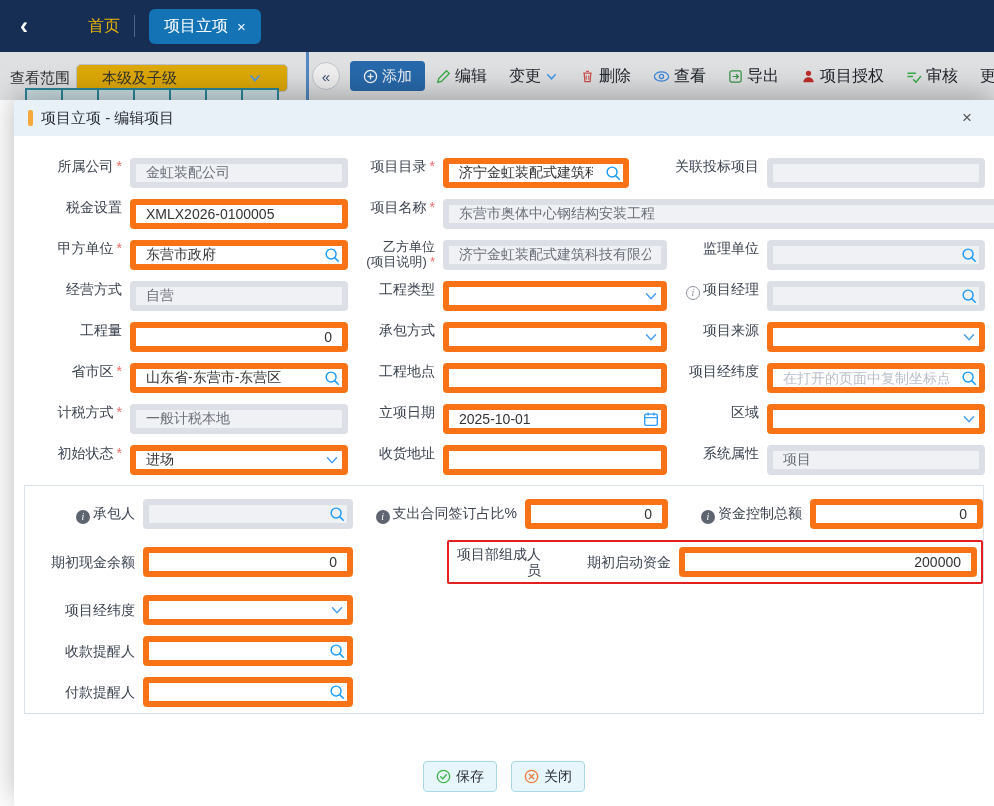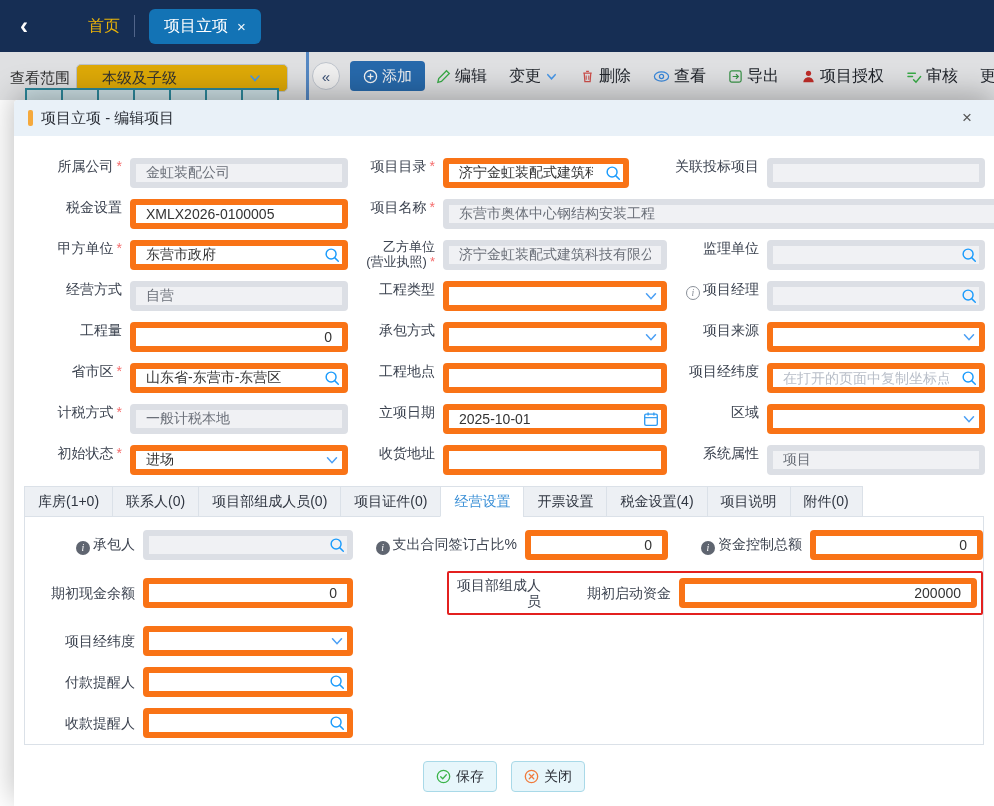--- a/index.html
+++ b/index.html
@@ -203,21 +203,21 @@
 
     <div class="frow">
       <span class="lbl lw112"><span>甲方单位</span><span class="req">*</span></span>
       <span class="fld w218">
         <input class="ipt hasicon" value="东营市政府" style="">
         <svg class="fic" viewBox="0 0 20 20">
             <circle cx="9" cy="9" r="5.5" fill="none" stroke="#1a9bfc" stroke-width="1.6"></circle>
             <line x1="13.2" y1="13.2" x2="17" y2="17" stroke="#1a9bfc" stroke-width="1.6" stroke-linecap="round"></line>
           </svg>
       </span>
-      <span class="lbl lw95 lbl2line"><span>乙方单位</span><br><span>(营业执照)</span><span class="req">*</span></span>
+      <span class="lbl lw95 lbl2line"><span>乙方单位</span><br><span>(项目说明)</span><span class="req">*</span></span>
       <span class="fld w224"><input class="ipt dis" readonly="" value="济宁金虹装配式建筑科技有限公司" style=""></span>
       <span class="lbl lw100">监理单位</span>
       <span class="fld w218">
         <input class="ipt dis hasicon" readonly="" style="">
         <svg class="fic" viewBox="0 0 20 20">
             <circle cx="9" cy="9" r="5.5" fill="none" stroke="#1a9bfc" stroke-width="1.6"></circle>
             <line x1="13.2" y1="13.2" x2="17" y2="17" stroke="#1a9bfc" stroke-width="1.6" stroke-linecap="round"></line>
           </svg>
       </span>
     </div>
@@ -312,31 +312,20 @@
             <polyline points="5,7.5 10,13 15,7.5" fill="none" stroke="#4a9ff5" stroke-width="1.7" stroke-linecap="round"></polyline>
           </svg>
       </span>
       <span class="lbl lw95">收货地址</span>
       <span class="fld w224"><input class="ipt" style=""></span>
       <span class="lbl lw100">系统属性</span>
       <span class="fld w218"><input class="ipt dis" readonly="" value="项目" style=""></span>
     </div>
   </div>
 
-  <div class="tabs">
-    <span class="tab">库房(1+0)</span>
-    <span class="tab">联系人(0)</span>
-    <span class="tab">项目部组成人员(0)</span>
-    <span class="tab">项目证件(0)</span>
-    <span class="tab active">经营设置</span>
-    <span class="tab">开票设置</span>
-    <span class="tab">税金设置(4)</span>
-    <span class="tab">项目说明</span>
-    <span class="tab">附件(0)</span>
-  </div>
 
   <div class="panel">
 
     <div class="prow">
       <span class="lbl plw112"><span class="info-ic">i</span><span>承包人</span></span>
       <span class="fld w210">
         <input class="ipt dis hasicon" readonly="" style="">
         <svg class="fic" viewBox="0 0 20 20">
             <circle cx="9" cy="9" r="5.5" fill="none" stroke="#1a9bfc" stroke-width="1.6"></circle>
             <line x1="13.2" y1="13.2" x2="17" y2="17" stroke="#1a9bfc" stroke-width="1.6" stroke-linecap="round"></line>
@@ -362,40 +351,40 @@
       <span class="lbl plw112">项目经纬度</span>
       <span class="fld w210">
         <input class="ipt hasicon" readonly="" style="">
         <svg class="fic" viewBox="0 0 20 20">
             <polyline points="5,7.5 10,13 15,7.5" fill="none" stroke="#4a9ff5" stroke-width="1.7" stroke-linecap="round"></polyline>
           </svg>
       </span>
     </div>
 
     <div class="prow">
+      <span class="lbl plw112">收款提醒人</span>
+      <span class="fld w210">
+        <input class="ipt hasicon" style="">
+        <svg class="fic" viewBox="0 0 20 20">
+            <circle cx="9" cy="9" r="5.5" fill="none" stroke="#1a9bfc" stroke-width="1.6"></circle>
+            <line x1="13.2" y1="13.2" x2="17" y2="17" stroke="#1a9bfc" stroke-width="1.6" stroke-linecap="round"></line>
+          </svg>
+      </span>
+    </div>
+
+    <div class="prow">
       <span class="lbl plw112">付款提醒人</span>
       <span class="fld w210">
         <input class="ipt hasicon" style="">
         <svg class="fic" viewBox="0 0 20 20">
             <circle cx="9" cy="9" r="5.5" fill="none" stroke="#1a9bfc" stroke-width="1.6"></circle>
             <line x1="13.2" y1="13.2" x2="17" y2="17" stroke="#1a9bfc" stroke-width="1.6" stroke-linecap="round"></line>
           </svg>
       </span>
     </div>
-
-    <div class="prow">
-      <span class="lbl plw112">收款提醒人</span>
-      <span class="fld w210">
-        <input class="ipt hasicon" style="">
-        <svg class="fic" viewBox="0 0 20 20">
-            <circle cx="9" cy="9" r="5.5" fill="none" stroke="#1a9bfc" stroke-width="1.6"></circle>
-            <line x1="13.2" y1="13.2" x2="17" y2="17" stroke="#1a9bfc" stroke-width="1.6" stroke-linecap="round"></line>
-          </svg>
-      </span>
-    </div>
   </div>
 
   <div class="footer">
     <button class="fbtn">
       <svg width="15" height="15" viewBox="0 0 16 16">
           <circle cx="8" cy="8" r="6.6" fill="none" stroke="#3bb44a" stroke-width="1.4"></circle>
           <polyline points="5,8.2 7.2,10.4 11,6.2" fill="none" stroke="#3bb44a" stroke-width="1.4" stroke-linecap="round"></polyline>
         </svg>
       <span>保存</span>
     </button>

